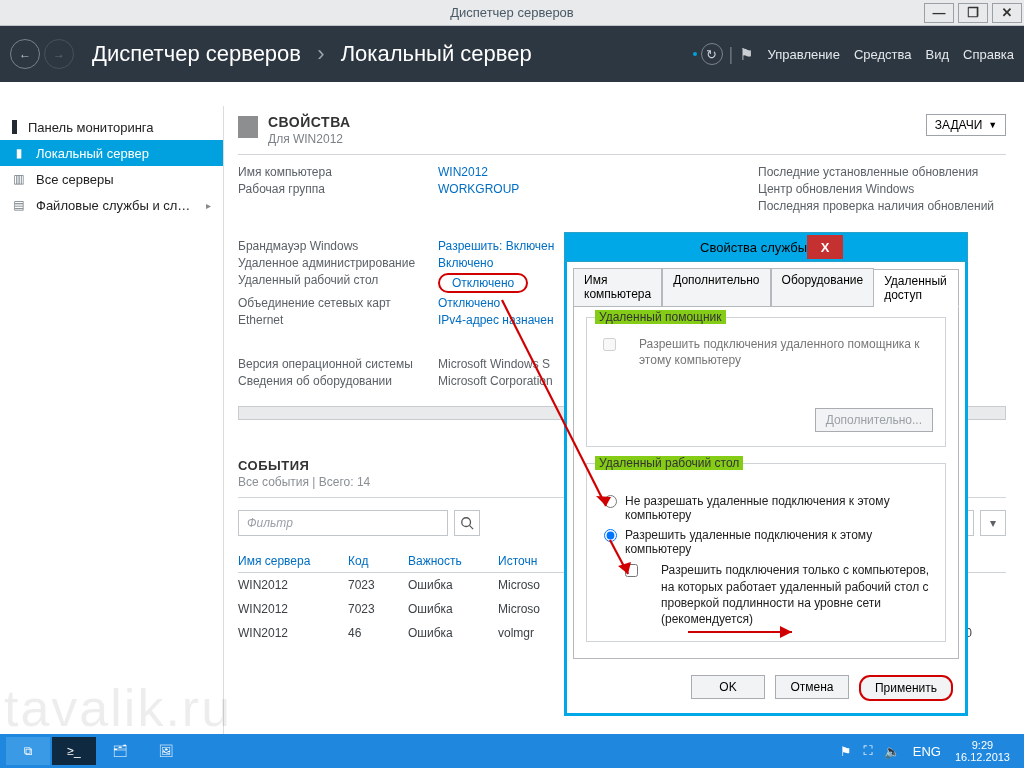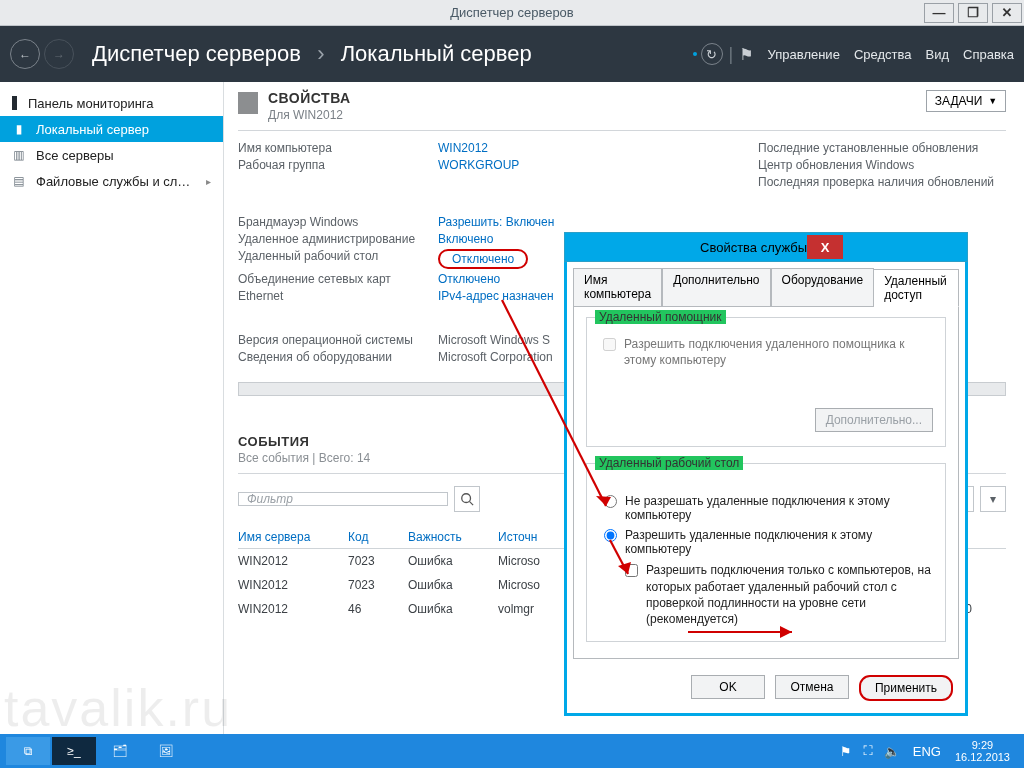--- a/index.html
+++ b/index.html
@@ -17,21 +17,21 @@
 .breadcrumb { font-size: 22px; font-weight: 300; letter-spacing:0; margin-left:14px; color:#fff;}
 .breadcrumb .sep { margin:0 10px; color:#9aa2aa;}
 .ribbon .spacer { flex:1; }
 .ribbon .rtool { margin-left: 14px; font-size: 13px; color:#e4e8eb;}
 .ribbon .rdot { display:inline-block; width:4px; height:4px; border-radius:50%; background:#00a1de; margin-right:4px; vertical-align:middle;}
 .ribbon .refresh { width:22px; height:22px; border:1px solid #7a828a; border-radius:50%; display:inline-flex; align-items:center; justify-content:center; font-size:13px; color:#c9ced3;}
 .ribbon .pipe { color:#6d767e; margin:0 6px; font-size:18px;}
 .ribbon .flag { font-size:16px; color:#c9ced3;}
 
 
-.main { display:flex; height: calc(768px - 26px - 56px - 34px); background:#fff; }
+.main { display:flex; height: calc(768px - 26px - 56px - 34px); background:#fff;margin-top:24px; }
 .sidebar { width: 224px; border-right:1px solid #d9dde0; background:#fff; padding-top:8px;}
 .sb-item { display:flex; align-items:center; height:26px; padding:0 12px; font-size:13px; color:#222;}
 .sb-item.selected { background:#00a1de; color:#fff;}
 .sb-item .bar { width:5px; height:14px; background:#232a31; margin-right:11px;}
 .sb-item .glyph { width:14px; text-align:center; margin-right:10px; color:#6d7780; font-size:12px;}
 .sb-item.selected .glyph, .sb-item.selected .bar { color:#fff;}
 
 .content { flex:1; padding: 8px 18px 0 14px; position:relative; }
 
 
@@ -51,21 +51,21 @@
 .pg-text  { color:#5b6167; }
 .circled  { display:inline-block; border:2px solid #d00000; border-radius:14px; padding:1px 12px; color:#006ec3; }
 .props-scrollstub { height:14px; border:1px solid #c8ccd0; background:#e8eaec; margin-top:18px;}
 
 
 .events-head { margin-top:38px; }
 .ev-title { font-size:13px; font-weight:600; letter-spacing:0.5px; color:#333;}
 .ev-sub { font-size:12px; color:#8a8f94; margin-top:2px;}
 .ev-divider { height:1px; background:#d2d6da; margin:8px 0 12px 0;}
 .ev-filter-row { display:flex; align-items:center;}
-.ev-filter { width:210px; height:14px; border:1px solid #c1c6cb; background:#fff; display:flex; align-items:center; font-style:italic; color:#9aa0a6; padding:0 8px;}
+.ev-filter { width:210px; height:26px; border:1px solid #c1c6cb; background:#fff; display:flex; align-items:center; font-style:italic; color:#9aa0a6; padding:0 8px;}
 .ev-search { width:26px; height:26px; border:1px solid #c1c6cb; margin-left:6px; display:flex; align-items:center; justify-content:center;}
 .ev-search svg { width:14px; height:14px; }
 .ev-tools { margin-left:auto; display:flex;}
 .ev-tools .ic { width:26px; height:26px; border:1px solid #c1c6cb; margin-left:6px; display:flex; align-items:center; justify-content:center; color:#5b6167;}
 
 .grid-head { display:flex; margin-top:14px; color:#006ec3; font-size:12px; }
 .grid-head div { padding:4px 0;}
 .col-srv { width:110px;} .col-code{width:60px;} .col-sev{width:90px;} .col-src{width:80px;}
 .grid-sep { height:1px; background:#cfd4d8; }
 .grid-row { display:flex; font-size:12px; color:#3c4146; padding:5px 0;}
@@ -75,22 +75,22 @@
 .modal-wrap { position:absolute; left: 564px; top: 232px; width: 404px; }
 .modal-title { height:30px; background:#00a8e8; display:flex; align-items:center; color:#000; font-size:13px; padding-left:135px; border:1px solid #2a9fc8;}
 .modal-close { margin-left:auto; width:36px; height:24px; background:#c53030; color:#fff; display:flex; align-items:center; justify-content:center; font-weight:bold; border:2px solid #c53030; margin:3px 3px 3px 0;}
 .modal-body { border:3px solid #00a8e8; border-top:none; background:#fff; padding:0; }
 .tabs { display:flex; padding:6px 6px 0 6px; font-size:12px; }
 .tab { border:1px solid #b5b9bd; border-bottom:none; padding:4px 10px; background:#f3f4f5; margin-right:0; }
 .tab.active { background:#fff; border-bottom:1px solid #fff; position:relative; top:1px; border-left:none;}
 .tab:first-child { border-left:1px solid #b5b9bd;}
 .tabcontent { border:1px solid #b5b9bd; margin:0 6px 6px 6px; padding:10px 12px 12px 12px;}
 .fieldset { border:1px solid #cfd3d7; padding:10px 12px 14px 12px; margin-bottom:16px;}
-.legend { font-size:12px; color:#333; position:relative; top:-18px; left:-4px; background:#22c55e; padding:0 4px; display:inline-block;}
-.chk-row { display:flex; align-items:flex-start; font-size:12px; color:#777; line-height:1.35;}
+.legend { font-size:12px; color:#333; position:relative; top:-18px; left:-4px; background:#84cc16; padding:0 4px; display:inline-block;}
+.chk-row { display:flex; align-items:flex-start; font-size:12px; color:#777; line-height:1.35;gap:15px;}
 .chk-row.enabled { color:#222; }
 .chk-row input { margin-right:8px; margin-top:2px;}
 .radio-row { display:flex; align-items:flex-start; font-size:12px; color:#222; margin:6px 0;}
 .radio-row input { margin-right:8px; margin-top:1px;}
 .mbtn { height:24px; border:1px solid #a9adb1; background:#f2f3f4; font-size:12px; padding:0 10px; display:inline-flex; align-items:center; }
 .mbtn.disabled { color:#9aa0a6; }
 .modal-foot { display:flex; justify-content:flex-end; padding: 10px 12px 12px 12px; gap:10px;}
 .mbtn.apply { border:2px solid #d00000; border-radius:11px; padding:0 14px; height:26px;}
 .helplink { font-size:12px; color:#0a46c2; text-decoration:underline dotted; }
 

